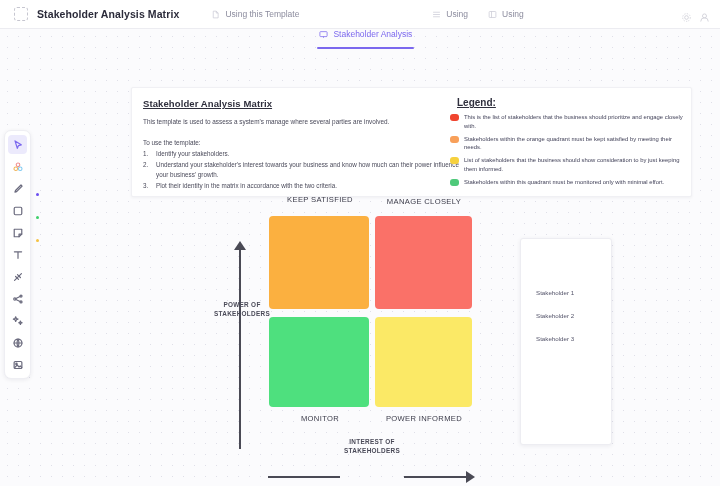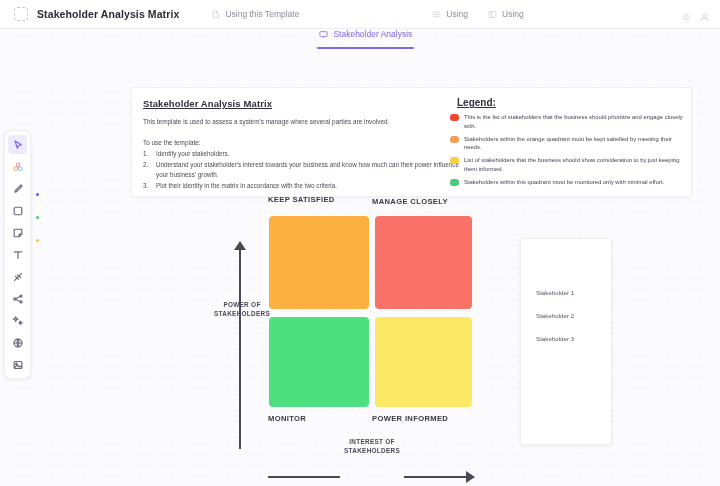--- a/index.html
+++ b/index.html
@@ -100,22 +100,22 @@
   .legend-list{ position:absolute;left:450px;top:84px;width:236px;}
   .legend-row{ display:flex;gap:5px;margin-bottom:4.5px;align-items:flex-start;}
   .lg-dot{
     width:9px;height:7px;border-radius:3px;flex:none;margin-top:1px;
   }
   .lg-tx{ font-size:5.9px;line-height:1.45;color:#43435a;}
 
   
   .q{ position:absolute; border-radius:4px; }
   .q-lbl{
-    position:absolute;font-size:7.6px;font-weight:bold;color:#3a3a48;
-    letter-spacing:.35px;text-align:left;white-space:nowrap;
+    position:absolute;font-size:7.6px;font-weight:normal;color:#3a3a48;
+    letter-spacing:.35px;text-align:center;white-space:nowrap;
   }
 
   
   .axis-v{position:absolute;left:239px;top:218px;width:2px;height:202px;background:#4a4a55;}
   .axis-v-head{
     position:absolute;left:234px;top:212px;width:0;height:0;
     border-left:6px solid transparent;border-right:6px solid transparent;
     border-bottom:9px solid #4a4a55;
   }
   .axis-h-l{position:absolute;left:268px;top:447px;width:72px;height:2px;background:#4a4a55;}

